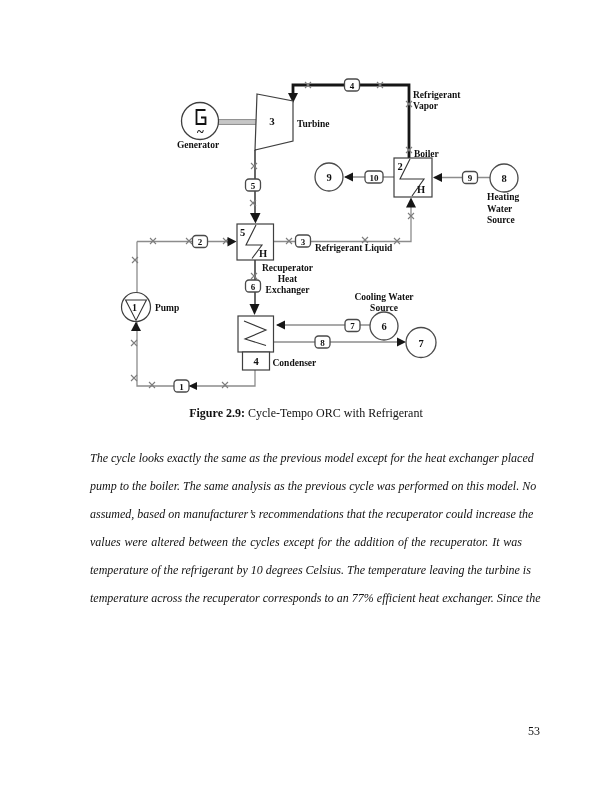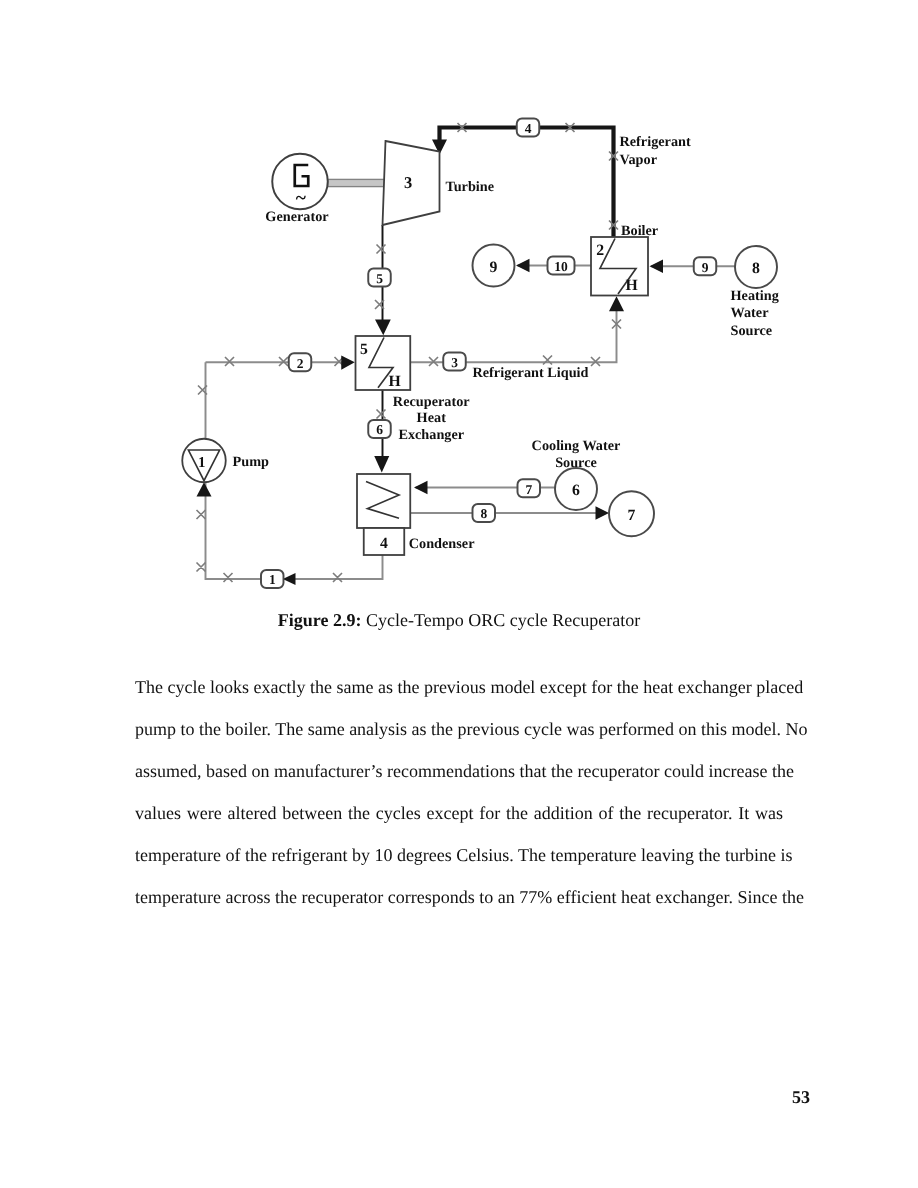--- a/index.html
+++ b/index.html
@@ -13,24 +13,24 @@
   .caption{
     position:absolute;left:0;top:406px;width:612px;text-align:center;
     font-size:12px;
   }
   .caption .cap-label{font-weight:bold;text-align:center;}
   .bodytext{
     position:absolute;left:90px;top:444px;width:432px;
     font-size:12px;line-height:28px;
   }
   .bodytext .line{
-    text-align:justify;text-align-last:justify;height:28px;white-space:nowrap;
+    text-align:justify;text-align-last:justify;height:28px;white-space:nowrap;font-style:italic;
   }
   .pagenum{
-    position:absolute;right:72px;top:724px;font-size:12px;font-weight:bold;
+    position:absolute;right:72px;top:724px;font-size:12px;
   }
 </style>
 </head>
 <body>
 
 <div id="diagram">
 <svg width="612" height="400" viewBox="0 0 612 400">
 
   <g stroke="#8c8c8c" stroke-width="1.3" fill="none">
     <path d="M137,241.5 H228"></path>
@@ -176,21 +176,21 @@
     <text x="384" y="300" font-size="9.5" text-anchor="middle">Cooling Water</text>
     <text x="384" y="311" font-size="9.5" text-anchor="middle">Source</text>
     <text x="487" y="200" font-size="9.5">Heating</text>
     <text x="487" y="211.5" font-size="9.5">Water</text>
     <text x="487" y="223" font-size="9.5">Source</text>
   </g>
 </svg>
 </div>
 
 <div class="caption">
-  <span class="cap-label">Figure 2.9:</span><span> Cycle-Tempo ORC cycle Recuperator</span>
+  <span class="cap-label">Figure 2.9:</span><span> Cycle-Tempo ORC with Refrigerant</span>
 </div>
 
 <div class="bodytext">
   <div class="line">The cycle looks exactly the same as the previous model except for the heat exchanger placed</div>
   <div class="line">pump to the boiler. The same analysis as the previous cycle was performed on this model. No</div>
   <div class="line">assumed, based on manufacturer’s recommendations that the recuperator could increase the</div>
   <div class="line">values were altered between the cycles except for the addition of the recuperator. It was</div>
   <div class="line">temperature of the refrigerant by 10 degrees Celsius. The temperature leaving the turbine is</div>
   <div class="line">temperature across the recuperator corresponds to an 77% efficient heat exchanger. Since the</div>
 </div>

